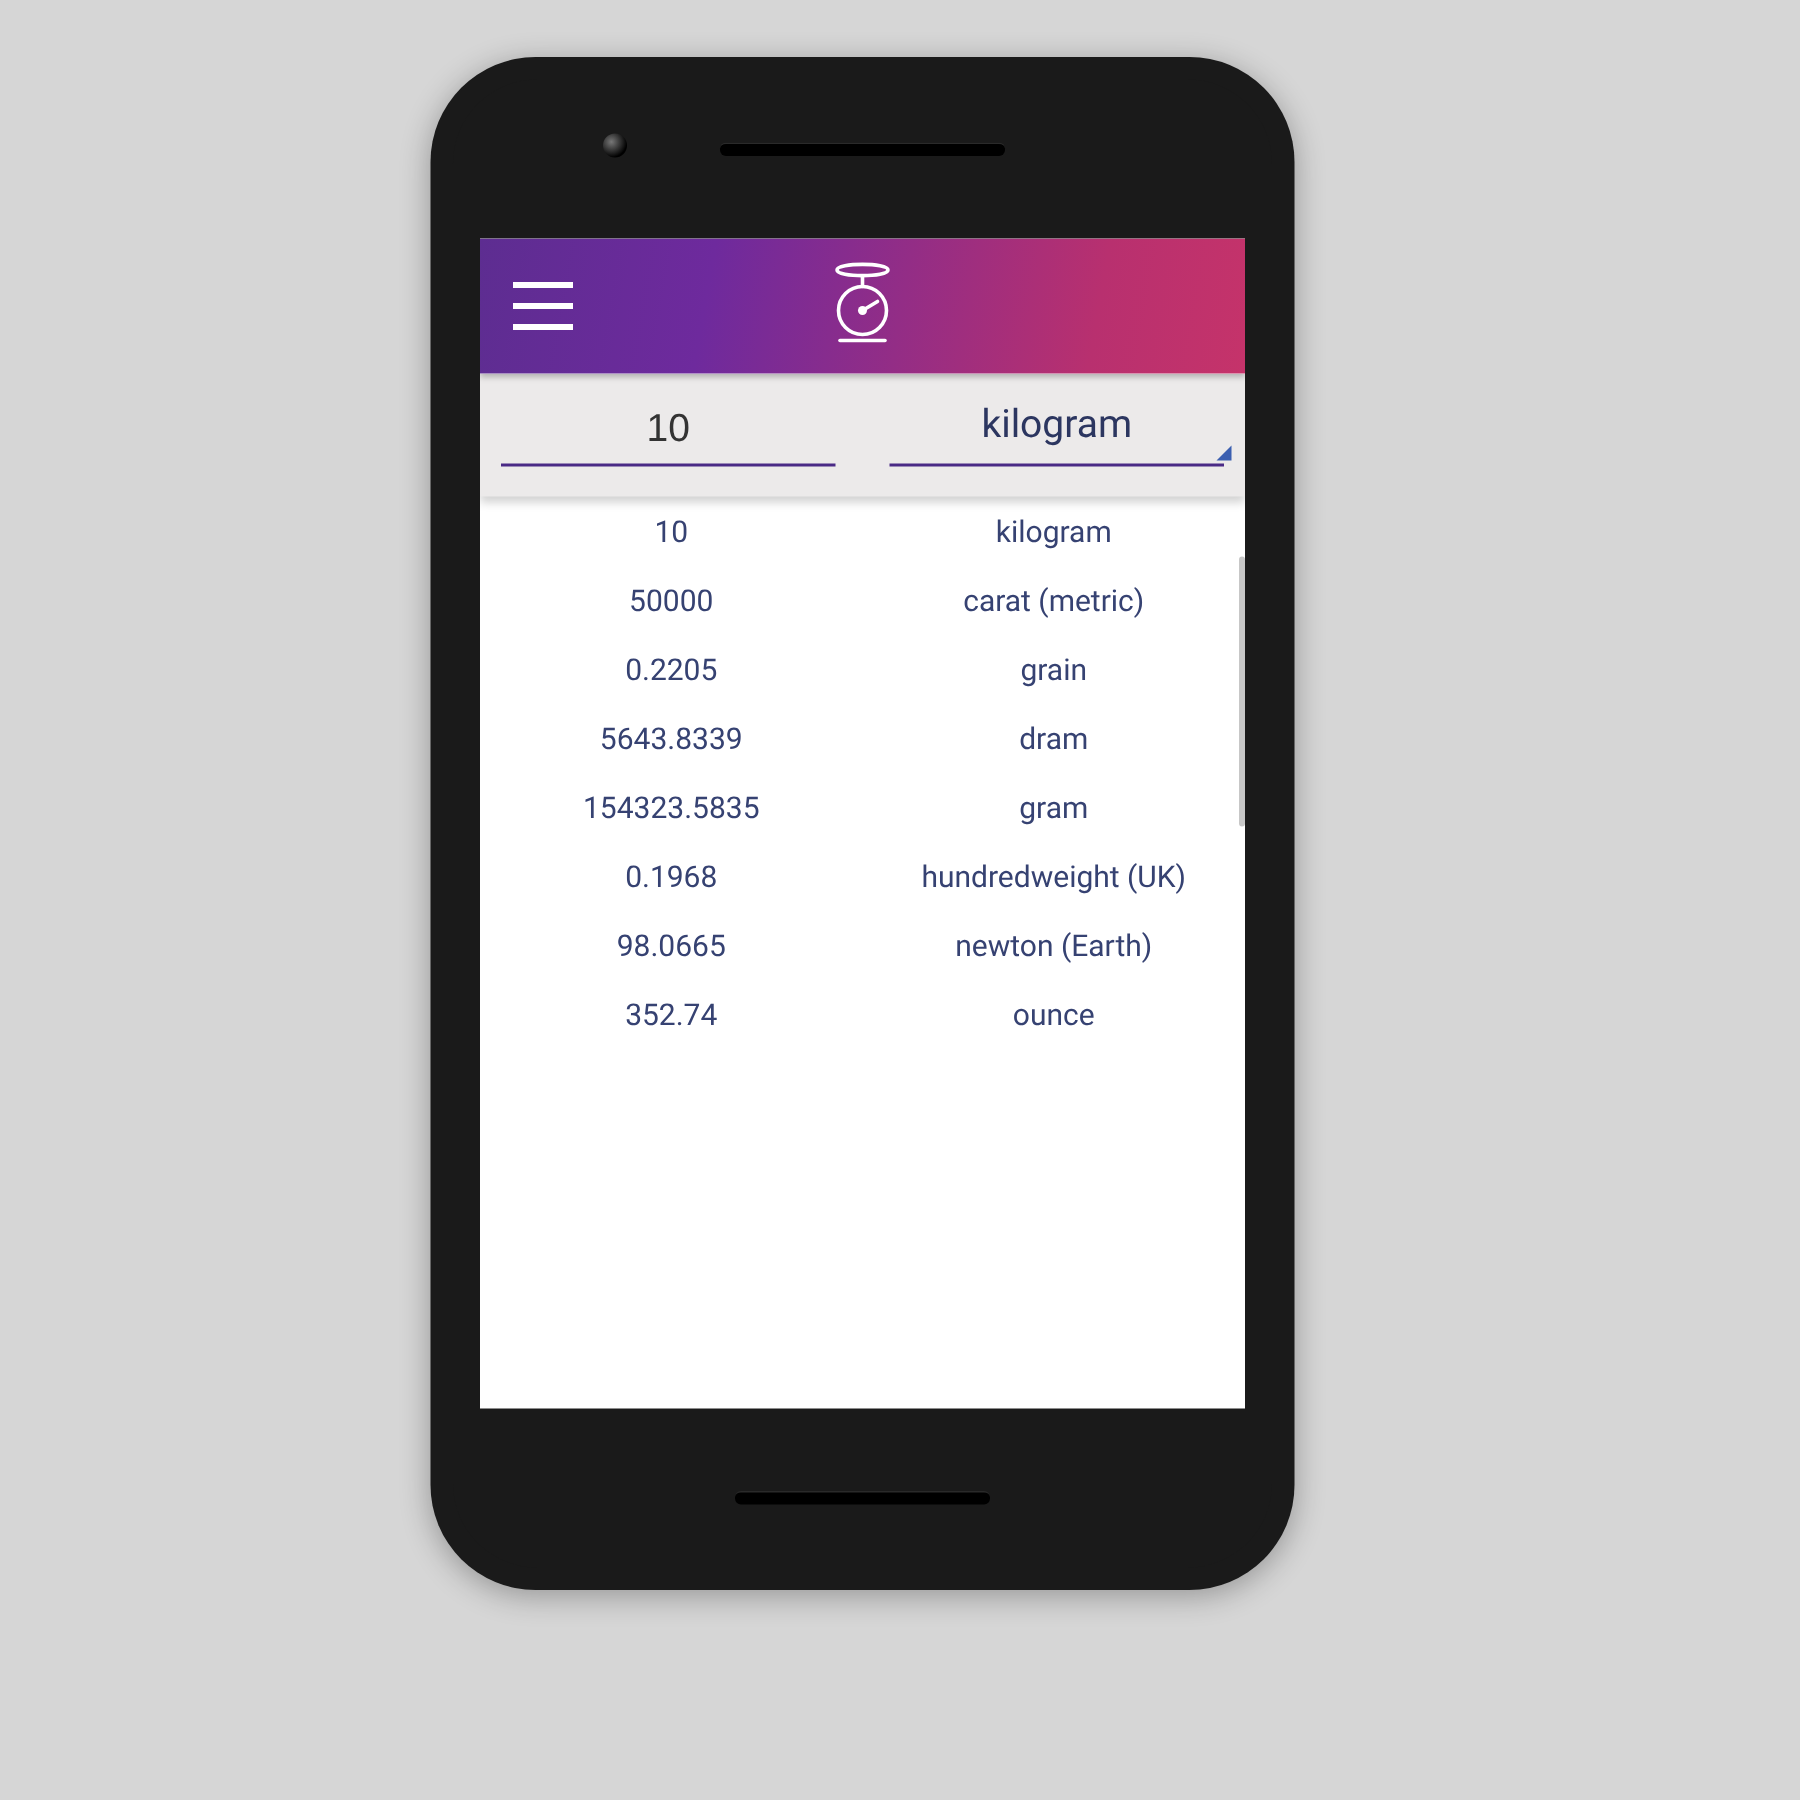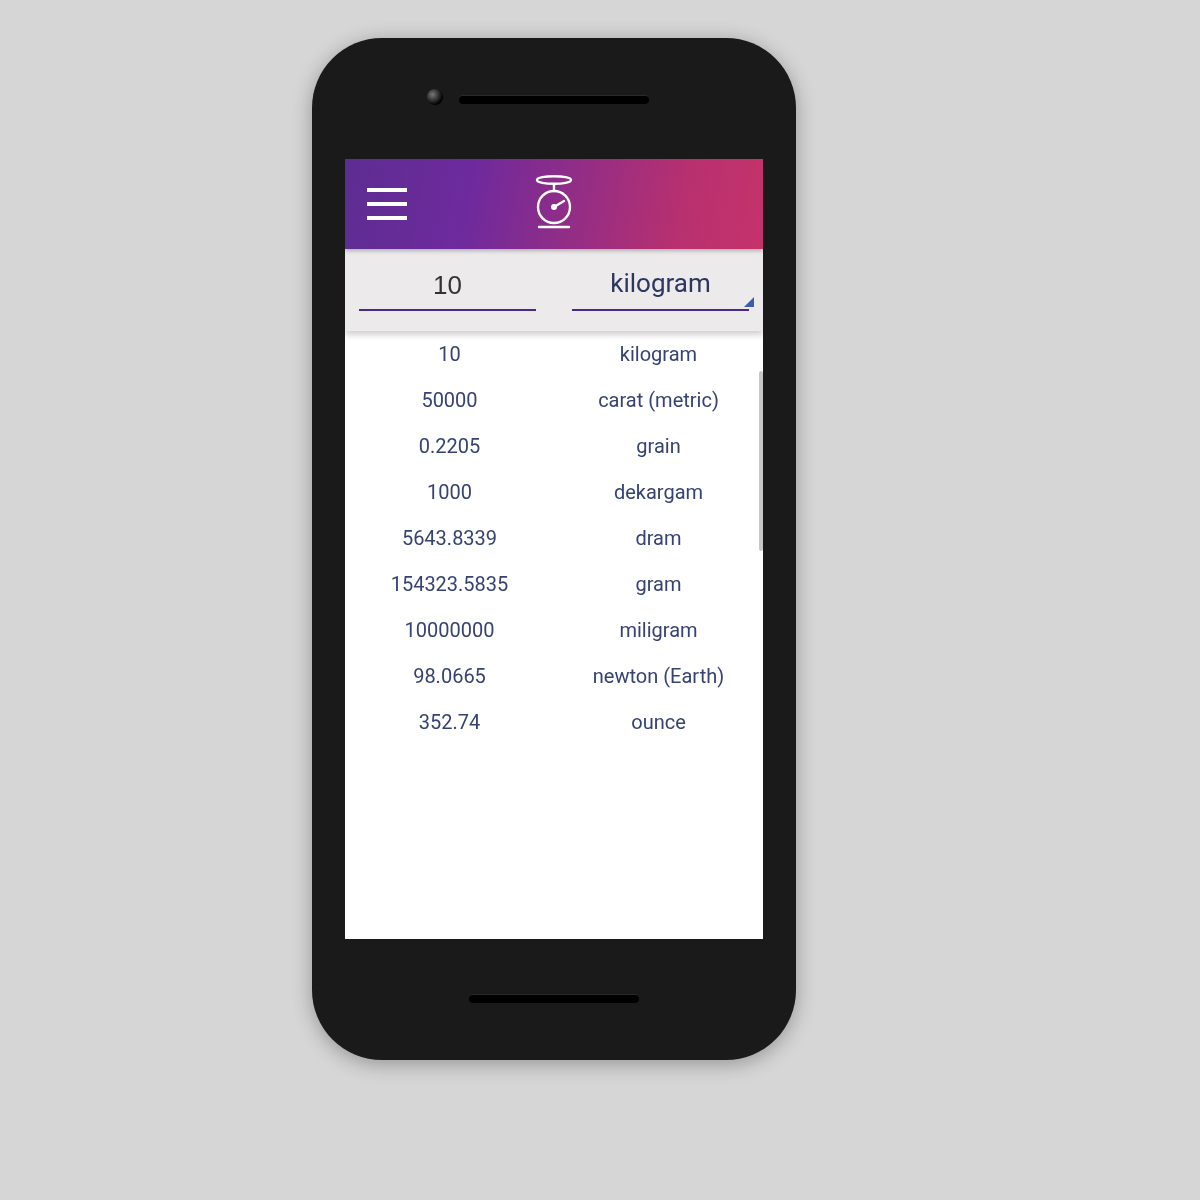--- a/index.html
+++ b/index.html
@@ -8,23 +8,23 @@
     width: 1200px;
     height: 1200px;
     background: #d6d6d6;
     font-family: -apple-system, BlinkMacSystemFont, "Segoe UI", Roboto, Arial, sans-serif;
     overflow: hidden;
   }
 
   
   .phone {
     position: absolute;
-    left: 312px;
+    left: 287px;
     top: 38px;
-    width: 484px;
+    width: 576px;
     height: 1022px;
     background: #1a1a1a;
     border-radius: 70px;
     box-shadow: 0 4px 20px rgba(0,0,0,0.3);
   }
   .phone-inner {
     position: absolute;
     left: 15px;
     top: 15px;
     right: 15px;
@@ -236,34 +236,30 @@
           </div>
           <div class="row">
             <div>50000</div>
             <div>carat (metric)</div>
           </div>
           <div class="row">
             <div>0.2205</div>
             <div>grain</div>
           </div>
           <div class="row">
-            <div>1000</div>
-            <div>dekargam</div>
-          </div>
-          <div class="row">
             <div>5643.8339</div>
             <div>dram</div>
           </div>
           <div class="row">
             <div>154323.5835</div>
             <div>gram</div>
           </div>
           <div class="row">
-            <div>10000000</div>
-            <div>miligram</div>
+            <div>0.1968</div>
+            <div>hundredweight (UK)</div>
           </div>
           <div class="row">
             <div>98.0665</div>
             <div>newton (Earth)</div>
           </div>
           <div class="row">
             <div>352.74</div>
             <div>ounce</div>
           </div>
         </div>

